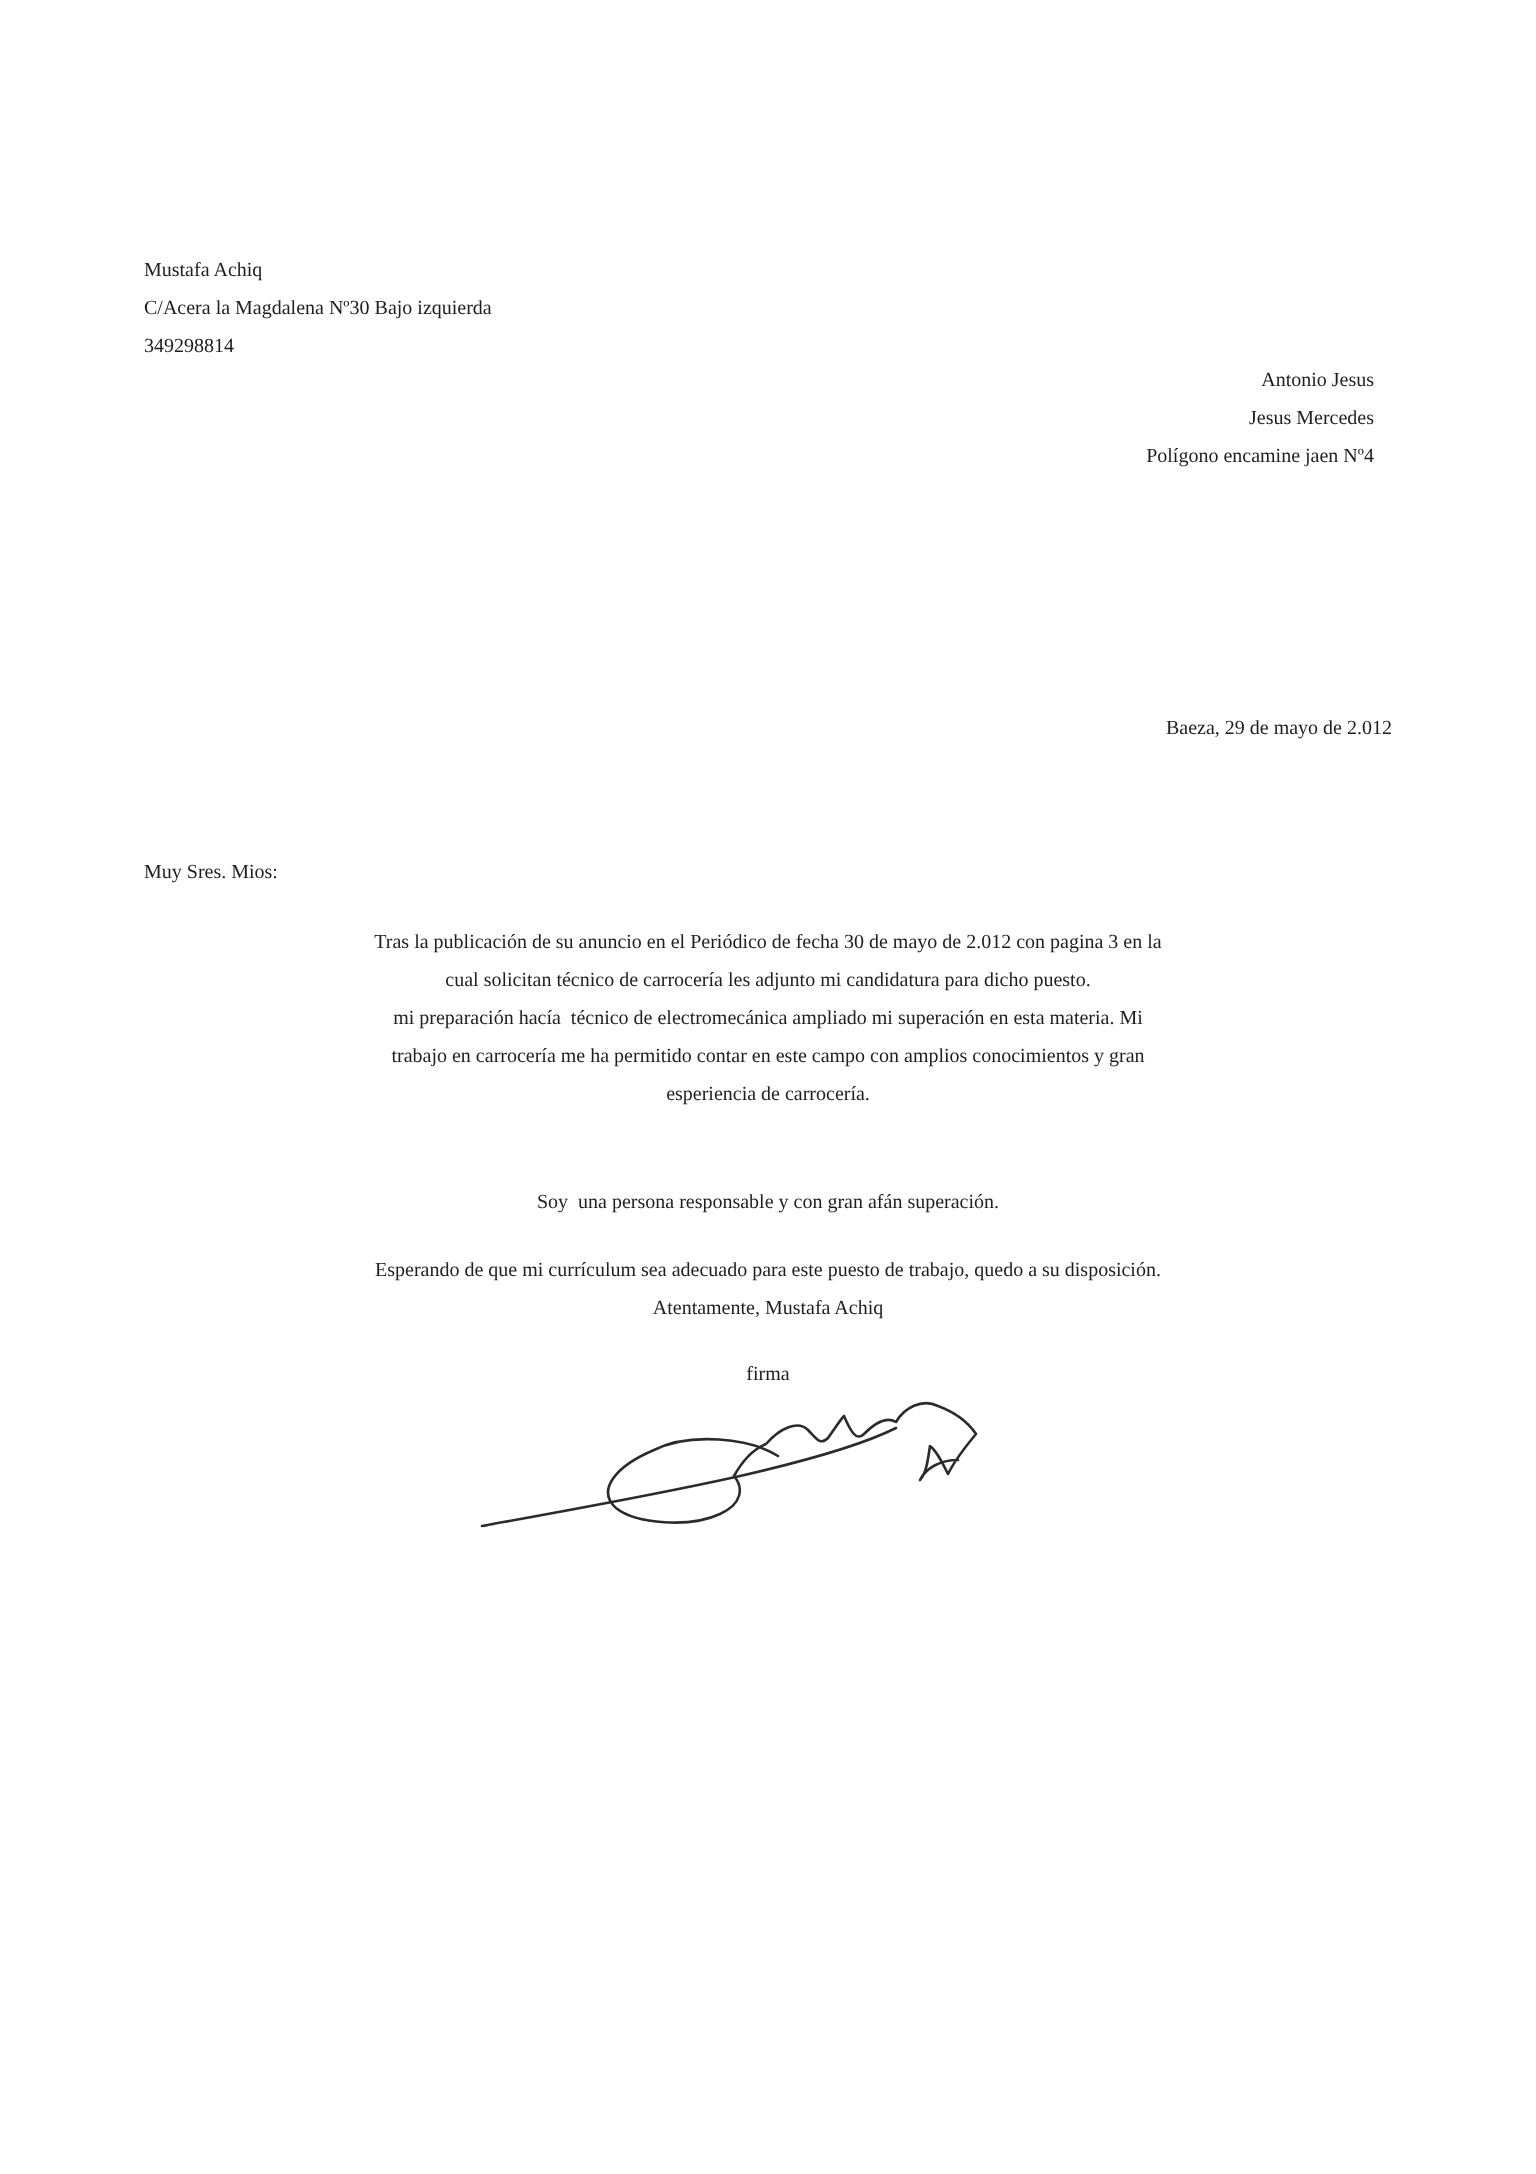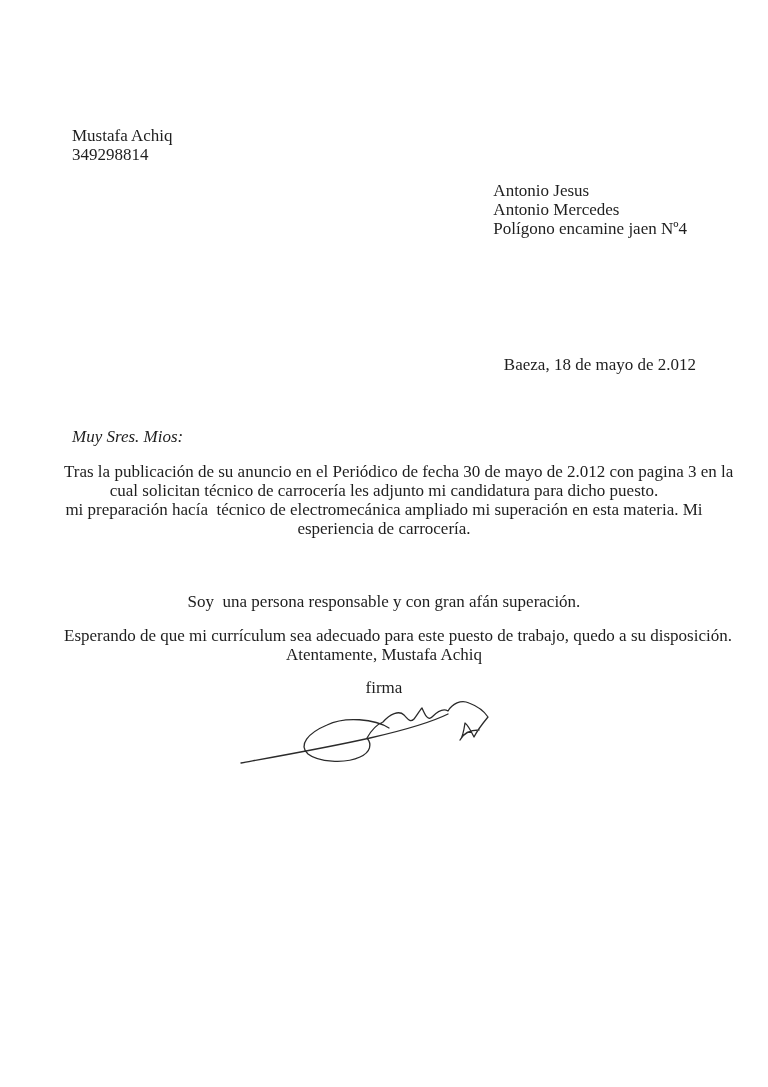--- a/index.html
+++ b/index.html
@@ -3,31 +3,31 @@
 <meta charset="utf-8">
 <title>Carta de presentación</title>
 <style>
   html, body { margin: 0; padding: 0; background: #ffffff; }
   .page {
     position: relative;
     width: 768px;
     height: 1087px;
     background: #ffffff;
     font-family: "Liberation Serif", serif;
-    font-size: 17px;
+    font-size: 10px;
     line-height: 19px;
     color: #1e1e1e;
     overflow: hidden;
   }
   .block { position: absolute; }
   .block div { white-space: pre; }
   .sender     { left: 72px;  top: 126px; text-align: left; }
-  .recipient  { right: 81px; top: 181px; }
+  .recipient  { right: 81px; top: 181px; text-align: right; }
   .dateline   { right: 72px; top: 355px; }
-  .salutation { left: 72px;  top: 427px; font-style: italic; }
+  .salutation { left: 72px;  top: 427px; }
   .body-par   { left: 64px;  top: 462px; width: 640px; text-align: center; }
   .statement  { left: 64px;  top: 592px; width: 640px; text-align: center; }
   .closing    { left: 64px;  top: 626px; width: 640px; text-align: center; }
   .firma      { left: 64px;  top: 678px; width: 640px; text-align: center; }
   .signature-svg {
     position: absolute;
     left: 228px; top: 692px;
     width: 276px; height: 84px;
   }
   .signature-svg path {
@@ -38,41 +38,43 @@
     stroke-linejoin: round;
   }
 </style>
 </head>
 <body>
 
 <div class="page">
 
   <div class="block sender">
     <div>Mustafa Achiq</div>
+    <div>C/Acera la Magdalena Nº30 Bajo izquierda</div>
     <div>349298814</div>
   </div>
 
   <div class="block recipient">
     <div>Antonio Jesus</div>
-    <div>Antonio Mercedes</div>
+    <div>Jesus Mercedes</div>
     <div>Polígono encamine jaen Nº4</div>
   </div>
 
   <div class="block dateline">
-    <div>Baeza, 18 de mayo de 2.012</div>
+    <div>Baeza, 29 de mayo de 2.012</div>
   </div>
 
   <div class="block salutation">
     <div>Muy Sres. Mios:</div>
   </div>
 
   <div class="block body-par">
     <div>Tras la publicación de su anuncio en el Periódico de fecha 30 de mayo de 2.012 con pagina 3 en la</div>
     <div>cual solicitan técnico de carrocería les adjunto mi candidatura para dicho puesto.</div>
     <div>mi preparación hacía  técnico de electromecánica ampliado mi superación en esta materia. Mi</div>
+    <div>trabajo en carrocería me ha permitido contar en este campo con amplios conocimientos y gran</div>
     <div>esperiencia de carrocería.</div>
   </div>
 
   <div class="block statement">
     <div>Soy  una persona responsable y con gran afán superación.</div>
   </div>
 
   <div class="block closing">
     <div>Esperando de que mi currículum sea adecuado para este puesto de trabajo, quedo a su disposición.</div>
     <div>Atentamente, Mustafa Achiq</div>

